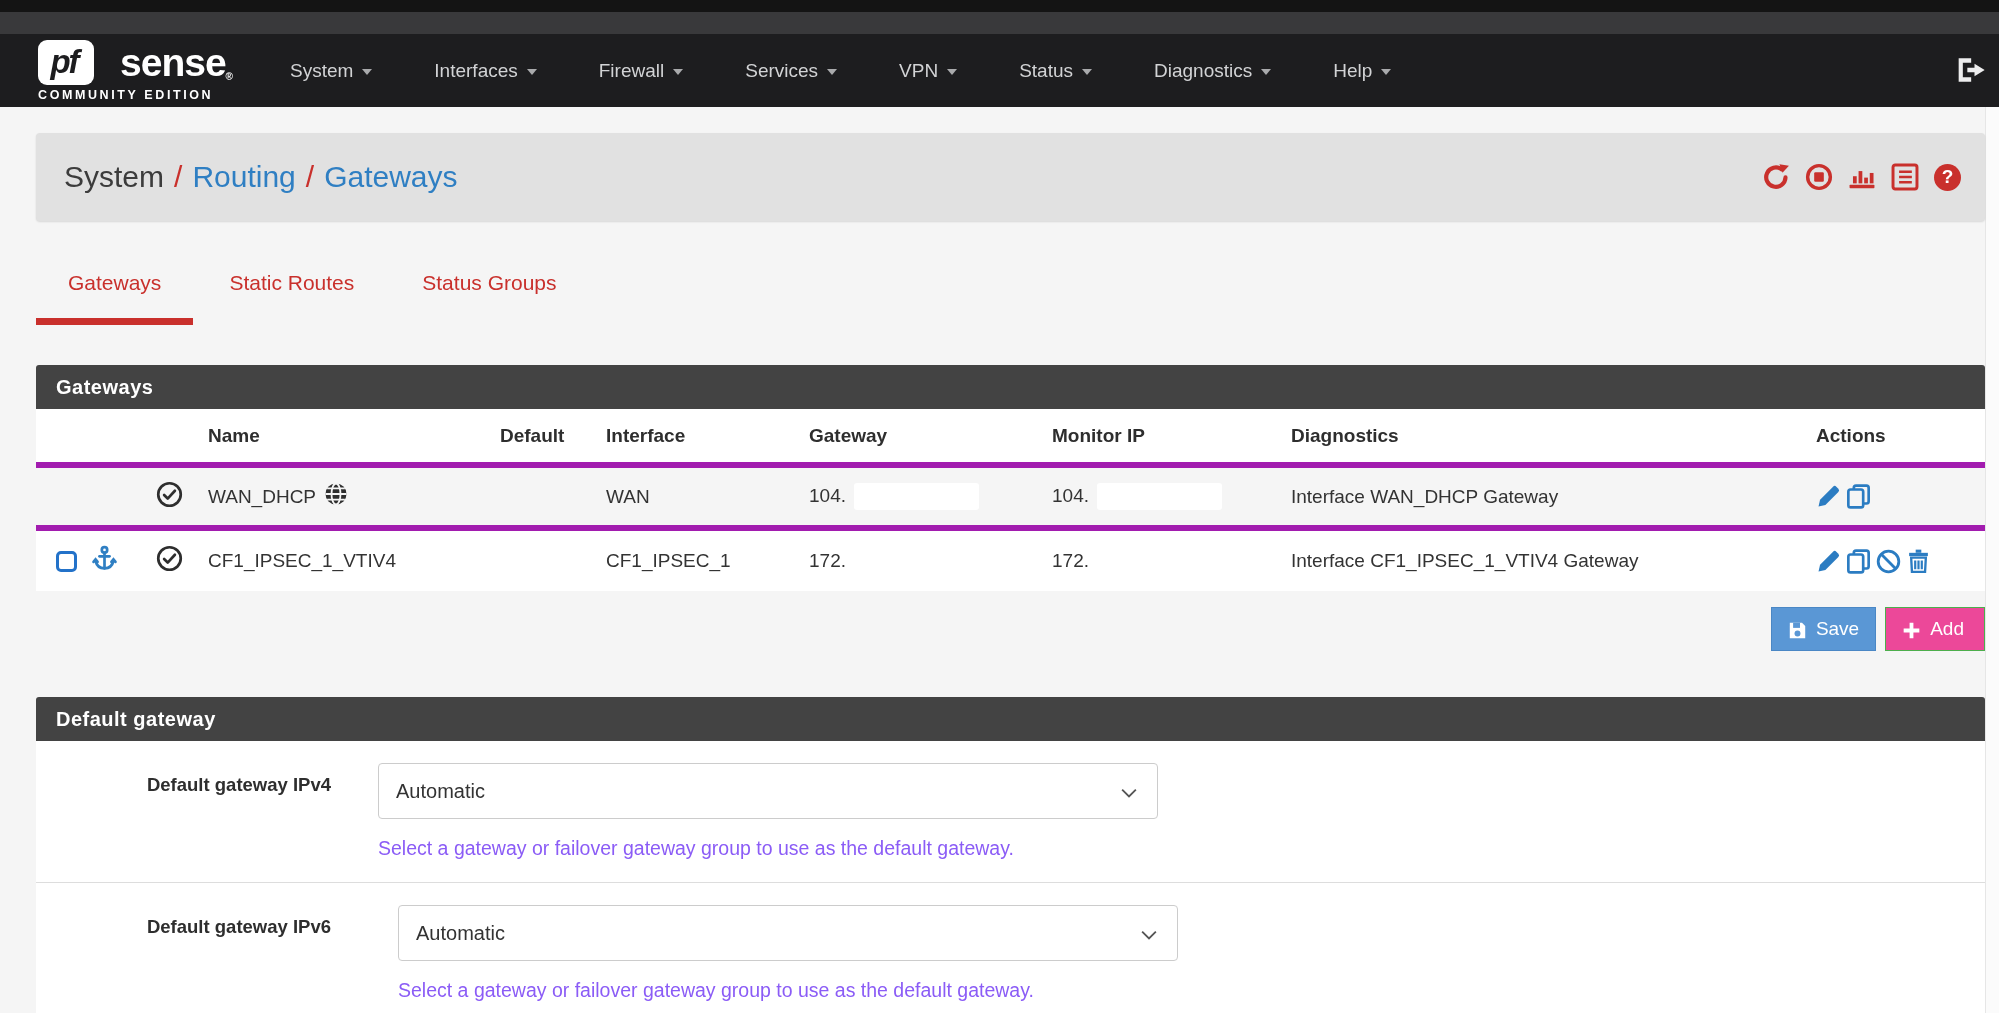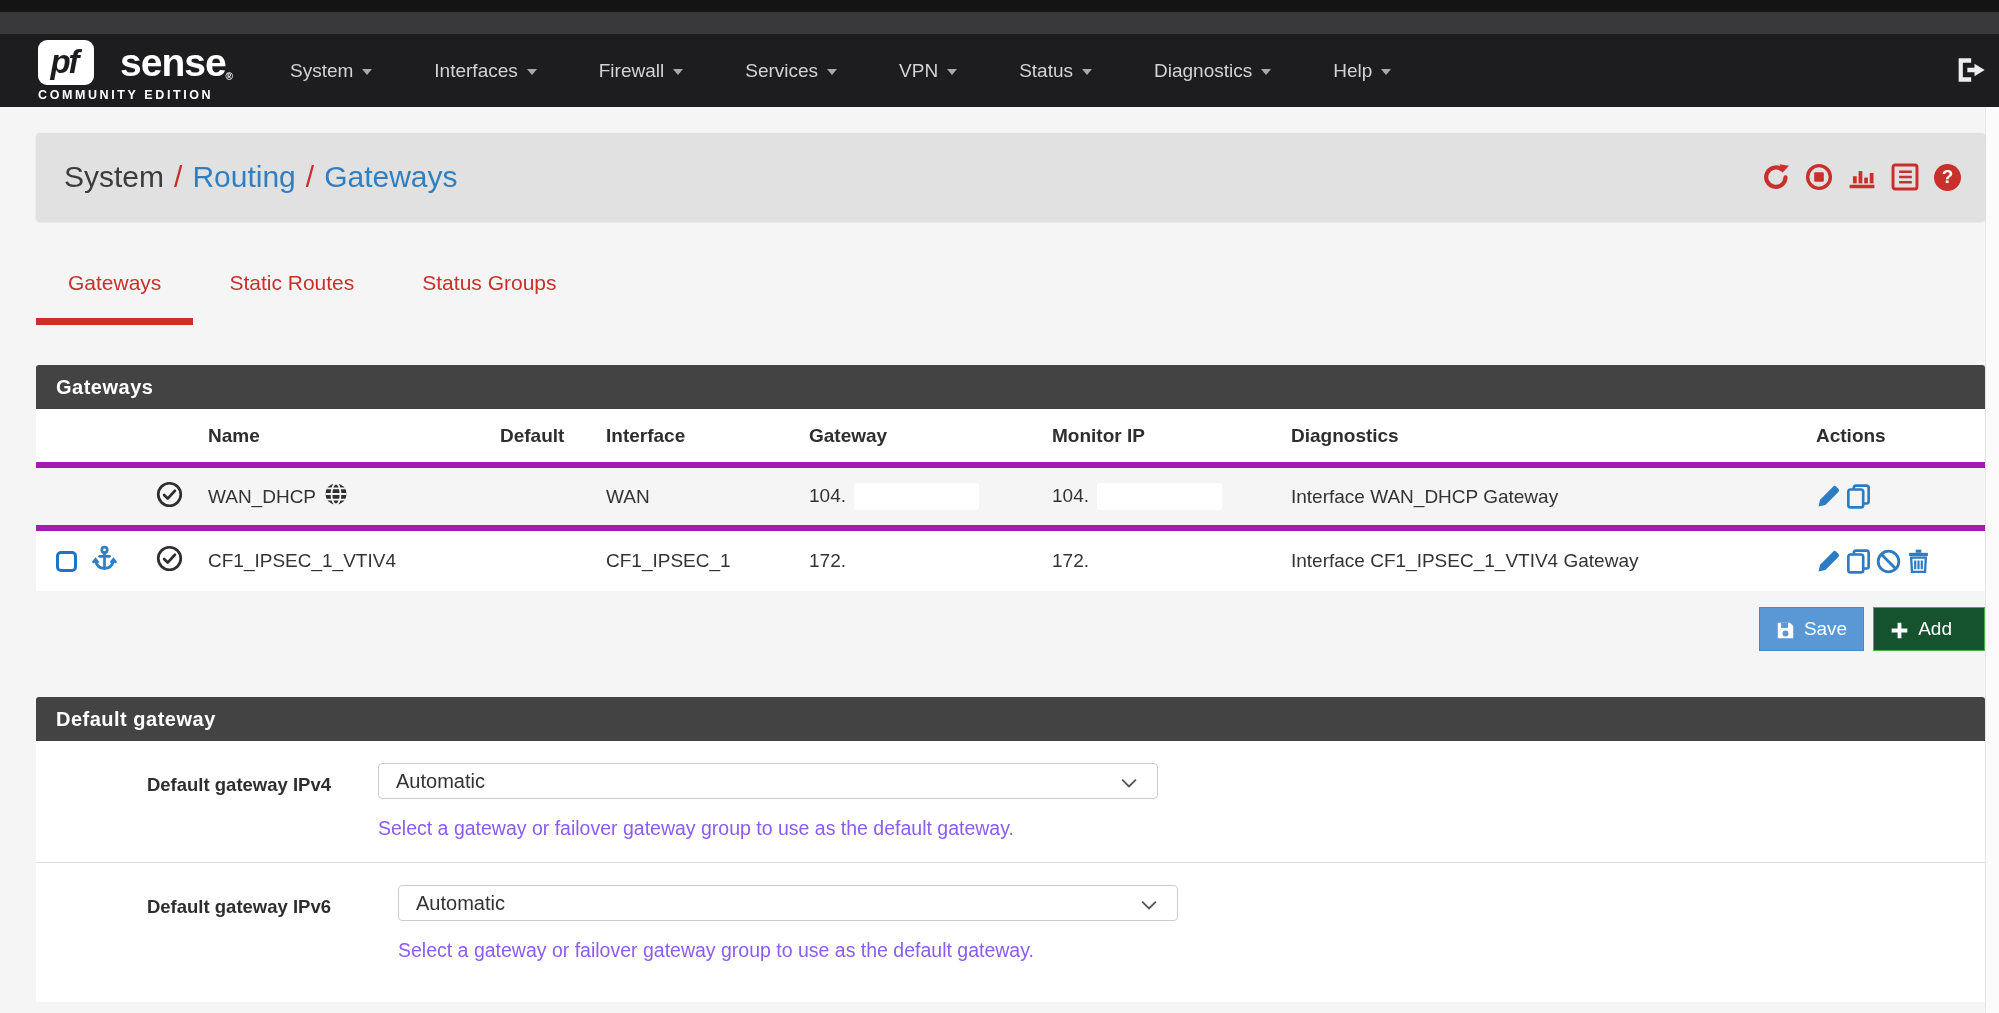--- a/index.html
+++ b/index.html
@@ -60,31 +60,31 @@
   .gw-checkbox { width:21px; height:21px; border:3px solid #2372c9; border-radius:5px; background:transparent; cursor:pointer; }
   .name-inner { display:flex; align-items:center; gap:8px; }
   .redacted { display:inline-block; width:125px; height:27px; background:#ffffff; border-radius:3px; vertical-align:middle; margin-left:8px; }
   .actions-inner { display:flex; align-items:center; gap:5px; }
   .aicon { width:25px; height:25px; cursor:pointer; display:inline-flex; }
 
   
   .btn-row { display:flex; justify-content:flex-end; margin-top:16px; gap:9px; }
   .btn { display:flex; align-items:flex-end; gap:9px; font-size:19px; color:#ffffff; border-radius:0; padding:10px 16px; cursor:pointer; }
   .btn-save { background:#5a97d5; border:1px solid #4a87c5; }
-  .btn-add  { background:#14532d; border:1px solid #4cae4c; padding-right:32px; }
+  .btn-add  { background:#ec4899; border:1px solid #4cae4c; padding-right:20px; }
   .bicon { width:19px; height:19px; display:inline-flex; }
 
   
   .panel2 { margin-top:46px; }
   .panel2-body { background:#ffffff; padding:22px 0 18px 0; }
   .form-row { display:flex; align-items:flex-start; padding-bottom:22px; }
   .form-row + .form-row { border-top:1px solid #dddddd; padding-top:22px;gap:20px; }
   .form-label { width:295px; text-align:right; font-weight:bold; font-size:18.5px; color:#2e2e2e; padding-top:11px; }
   .form-field { margin-left:47px; }
-  .gw-select { width:780px; height:36px; border:1px solid #cccccc; border-radius:4px; background:#ffffff; display:flex; align-items:center;
+  .gw-select { width:780px; height:56px; border:1px solid #cccccc; border-radius:4px; background:#ffffff; display:flex; align-items:center;
                padding:0 20px 0 17px; font-size:20px; color:#333; cursor:pointer; justify-content:space-between; }
   .form-help { margin-top:18px; font-size:19.5px; color:#8b5cf6; }
 </style>
 </head>
 <body>
 
 <div class="strip1"></div>
 <div class="strip2"></div>
 
 <div class="navbar">

